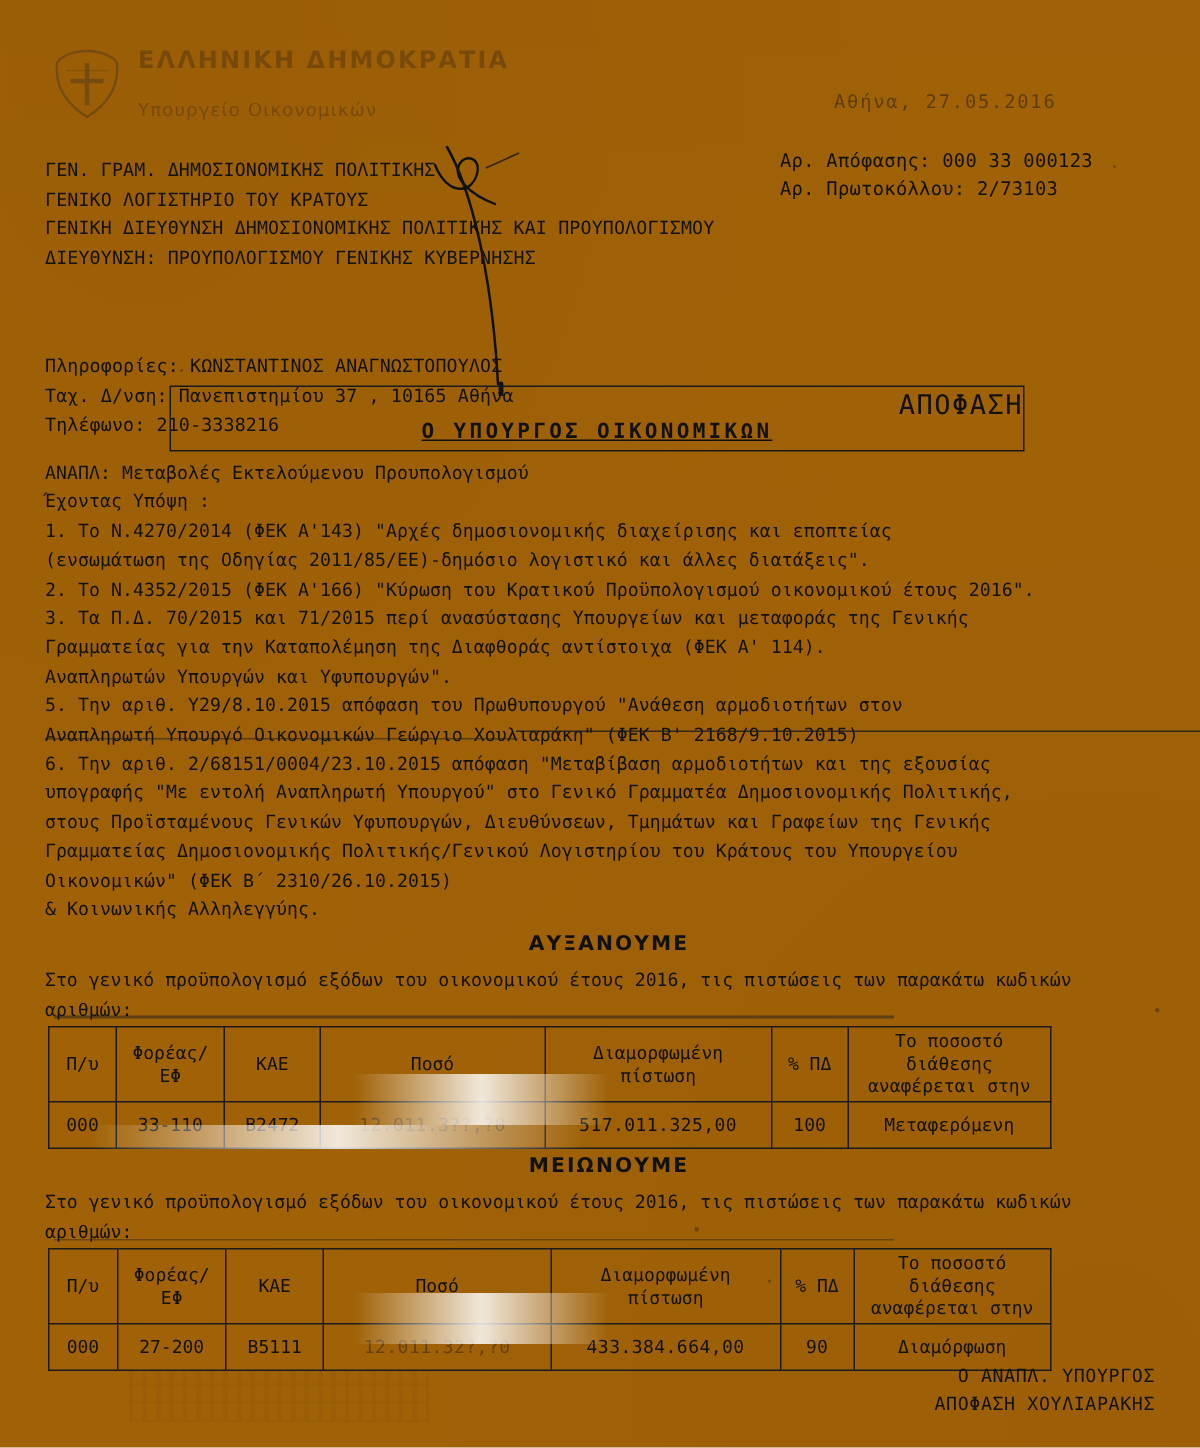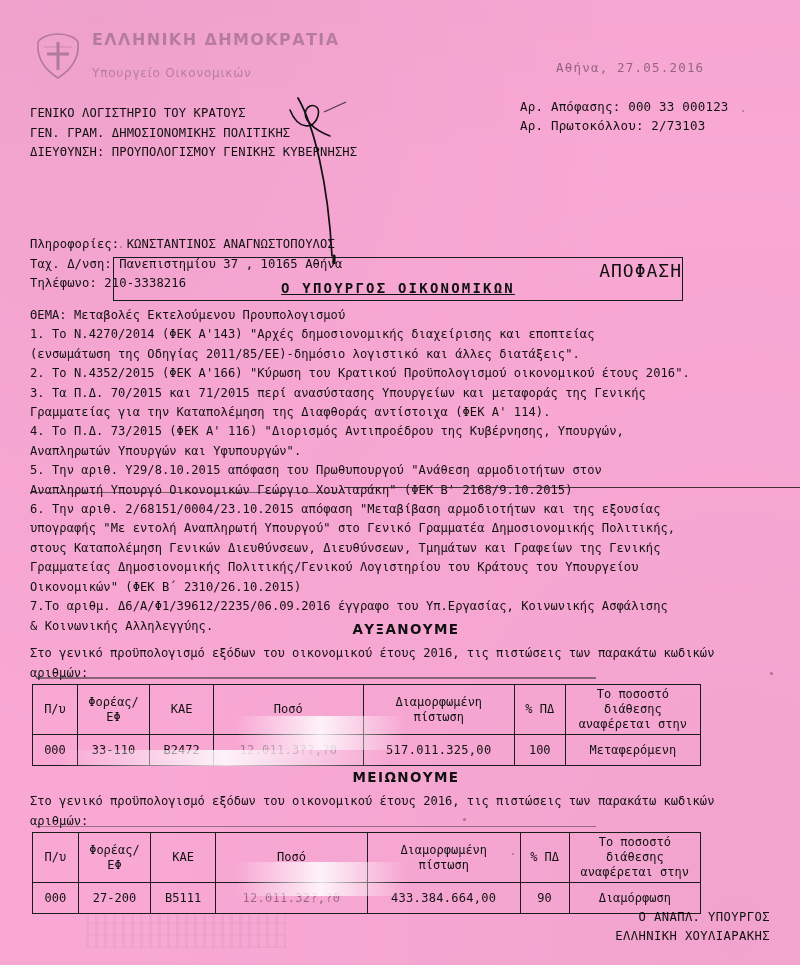--- a/index.html
+++ b/index.html
@@ -1,20 +1,20 @@
 <!DOCTYPE html>
 <html><head>
 <meta charset="utf-8">
 <style>
   html,body{margin:0;padding:0;background:#ffffff;}
   body{width:800px;height:965px;position:relative;overflow:hidden;
        font-family:"DejaVu Sans Mono","Liberation Mono",monospace;color:#111;}
 
   
-  #page{position:absolute;inset:0;background:#f9a8d4;}
+  #page{position:absolute;inset:0;background:#a16207;}
   #page:before{content:"";position:absolute;inset:0;
     background:
       radial-gradient(ellipse at 12% 6%, rgba(0,0,0,.035), rgba(0,0,0,0) 55%),
       radial-gradient(ellipse at 92% 96%, rgba(0,0,0,.03), rgba(0,0,0,0) 60%),
       linear-gradient(180deg, rgba(0,0,0,.012), rgba(0,0,0,0) 18%);
     pointer-events:none;}
 
   .doc{position:absolute;left:0;top:0;width:800px;height:965px;}
 
   
@@ -112,22 +112,23 @@
       <div class="lh2">Υπουργείο Οικονομικών</div>
     </div>
 
     <div class="meta-date">Αθήνα,  27.05.2016</div>
     <div class="meta-lines">
       <div>Αρ. Απόφασης: 000 33 000123</div>
       <div>Αρ. Πρωτοκόλλου: 2/73103</div>
     </div>
 
     <div class="addr">
+      <div class="ln">ΓΕΝ. ΓΡΑΜ. ΔΗΜΟΣΙΟΝΟΜΙΚΗΣ ΠΟΛΙΤΙΚΗΣ</div>
       <div class="ln">ΓΕΝΙΚΟ ΛΟΓΙΣΤΗΡΙΟ ΤΟΥ ΚΡΑΤΟΥΣ</div>
-      <div class="ln">ΓΕΝ. ΓΡΑΜ. ΔΗΜΟΣΙΟΝΟΜΙΚΗΣ ΠΟΛΙΤΙΚΗΣ</div>
+      <div class="ln">ΓΕΝΙΚΗ ΔΙΕΥΘΥΝΣΗ ΔΗΜΟΣΙΟΝΟΜΙΚΗΣ ΠΟΛΙΤΙΚΗΣ ΚΑΙ ΠΡΟΥΠΟΛΟΓΙΣΜΟΥ</div>
       <div class="ln">ΔΙΕΥΘΥΝΣΗ: ΠΡΟΥΠΟΛΟΓΙΣΜΟΥ ΓΕΝΙΚΗΣ ΚΥΒΕΡΝΗΣΗΣ</div>
     </div>
     <div class="contact">
       <div class="ln">Πληροφορίες: ΚΩΝΣΤΑΝΤΙΝΟΣ ΑΝΑΓΝΩΣΤΟΠΟΥΛΟΣ</div>
       <div class="ln">Ταχ. Δ/νση: Πανεπιστημίου 37 , 10165 Αθήνα</div>
       <div class="ln">Τηλέφωνο: 210-3338216</div>
     </div>
 
     <svg class="pen" viewBox="0 0 130 168">
       <path d="M2 14 C10 34 26 34 30 20 C33 9 22 6 18 14 C14 23 26 34 42 40" fill="none" stroke="#111" stroke-width="1.6" stroke-linecap="round"></path>
@@ -135,36 +136,35 @@
       <path d="M46 160 L46 168" stroke="#111" stroke-width="3.2" stroke-linecap="round"></path>
       <path d="M36 16 L58 6" fill="none" stroke="#111" stroke-width="1.1" opacity=".75"></path>
     </svg>
 
     <div class="titlebox">
       <div class="t1">ΑΠΟΦΑΣΗ</div>
       <div class="t2">Ο ΥΠΟΥΡΓΟΣ ΟΙΚΟΝΟΜΙΚΩΝ</div>
     </div>
 
     <div class="body">
-      <div class="ln">ΘΕΜΑ: Μεταβολές Εκτελούμενου Προυπολογισμού</div>
+      <div class="ln">ΑΝΑΠΛ: Μεταβολές Εκτελούμενου Προυπολογισμού</div>
+      <div class="ln">Έχοντας Υπόψη :</div>
       <div class="ln">1. Το Ν.4270/2014 (ΦΕΚ Α'143) "Αρχές δημοσιονομικής διαχείρισης και εποπτείας</div>
       <div class="ln">(ενσωμάτωση της Οδηγίας 2011/85/ΕΕ)-δημόσιο λογιστικό και άλλες διατάξεις".</div>
       <div class="ln">2. Το Ν.4352/2015 (ΦΕΚ Α'166) "Κύρωση του Κρατικού Προϋπολογισμού οικονομικού έτους 2016".</div>
       <div class="ln">3. Τα Π.Δ. 70/2015 και 71/2015 περί ανασύστασης Υπουργείων και μεταφοράς της Γενικής</div>
       <div class="ln">Γραμματείας για την Καταπολέμηση της Διαφθοράς αντίστοιχα (ΦΕΚ Α' 114).</div>
-      <div class="ln">4. Το Π.Δ. 73/2015 (ΦΕΚ Α' 116) "Διορισμός Αντιπροέδρου της Κυβέρνησης, Υπουργών,</div>
       <div class="ln">Αναπληρωτών Υπουργών και Υφυπουργών".</div>
       <div class="ln">5. Την αριθ. Υ29/8.10.2015 απόφαση του Πρωθυπουργού "Ανάθεση αρμοδιοτήτων στον</div>
       <div class="ln">Αναπληρωτή Υπουργό Οικονομικών Γεώργιο Χουλιαράκη" (ΦΕΚ Β' 2168/9.10.2015)</div>
       <div class="ln">6. Την αριθ. 2/68151/0004/23.10.2015 απόφαση "Μεταβίβαση αρμοδιοτήτων και της εξουσίας</div>
       <div class="ln">υπογραφής "Με εντολή Αναπληρωτή Υπουργού" στο Γενικό Γραμματέα Δημοσιονομικής Πολιτικής,</div>
-      <div class="ln">στους Καταπολέμηση Γενικών Διευθύνσεων, Διευθύνσεων, Τμημάτων και Γραφείων της Γενικής</div>
+      <div class="ln">στους Προϊσταμένους Γενικών Υφυπουργών, Διευθύνσεων, Τμημάτων και Γραφείων της Γενικής</div>
       <div class="ln">Γραμματείας Δημοσιονομικής Πολιτικής/Γενικού Λογιστηρίου του Κράτους του Υπουργείου</div>
       <div class="ln">Οικονομικών" (ΦΕΚ Β΄ 2310/26.10.2015)</div>
-      <div class="ln">7.Το αριθμ. Δ6/Α/Φ1/39612/2235/06.09.2016 έγγραφο του Υπ.Εργασίας, Κοινωνικής Ασφάλισης</div>
       <div class="ln">&amp; Κοινωνικής Αλληλεγγύης.</div>
     </div>
 
     <div class="sec" id="sec-inc">
       <div class="hd center-h">ΑΥΞΑΝΟΥΜΕ</div>
       <div class="ln">Στο γενικό προϋπολογισμό εξόδων του οικονομικού έτους 2016, τις πιστώσεις των παρακάτω κωδικών</div>
       <div class="ln">αριθμών:</div>
     </div>
 
     <table class="t" id="tbl-inc">
@@ -224,21 +224,21 @@
           <td class="amt smudge">12.011.32?,?0</td>
           <td class="amt">433.384.664,00</td>
           <td>90</td>
           <td>Διαμόρφωση</td>
         </tr>
       </tbody>
     </table>
 
     <div class="sign">
       <div>Ο ΑΝΑΠΛ. ΥΠΟΥΡΓΟΣ</div>
-      <div>ΕΛΛΗΝΙΚΗ ΧΟΥΛΙΑΡΑΚΗΣ</div>
+      <div>ΑΠΟΦΑΣΗ ΧΟΥΛΙΑΡΑΚΗΣ</div>
     </div>
 
     <div class="streak" style="left:344px;top:487px;width:456px;height:1.4px;opacity:.85;"></div>
     <div class="streak" style="left:30px;top:492px;width:315px;height:1.2px;opacity:.55;"></div>
     <div class="streak" style="left:36px;top:677px;width:560px;height:1.6px;opacity:.5;"></div>
     <div class="streak" style="left:36px;top:826px;width:560px;height:1.4px;opacity:.42;"></div>
 
     <div class="band" style="left:236px;top:716px;width:170px;height:34px;"></div>
     <div class="band" style="left:236px;top:862px;width:170px;height:34px;"></div>
     <div class="band" style="left:60px;top:750px;width:330px;height:16px;"></div>

